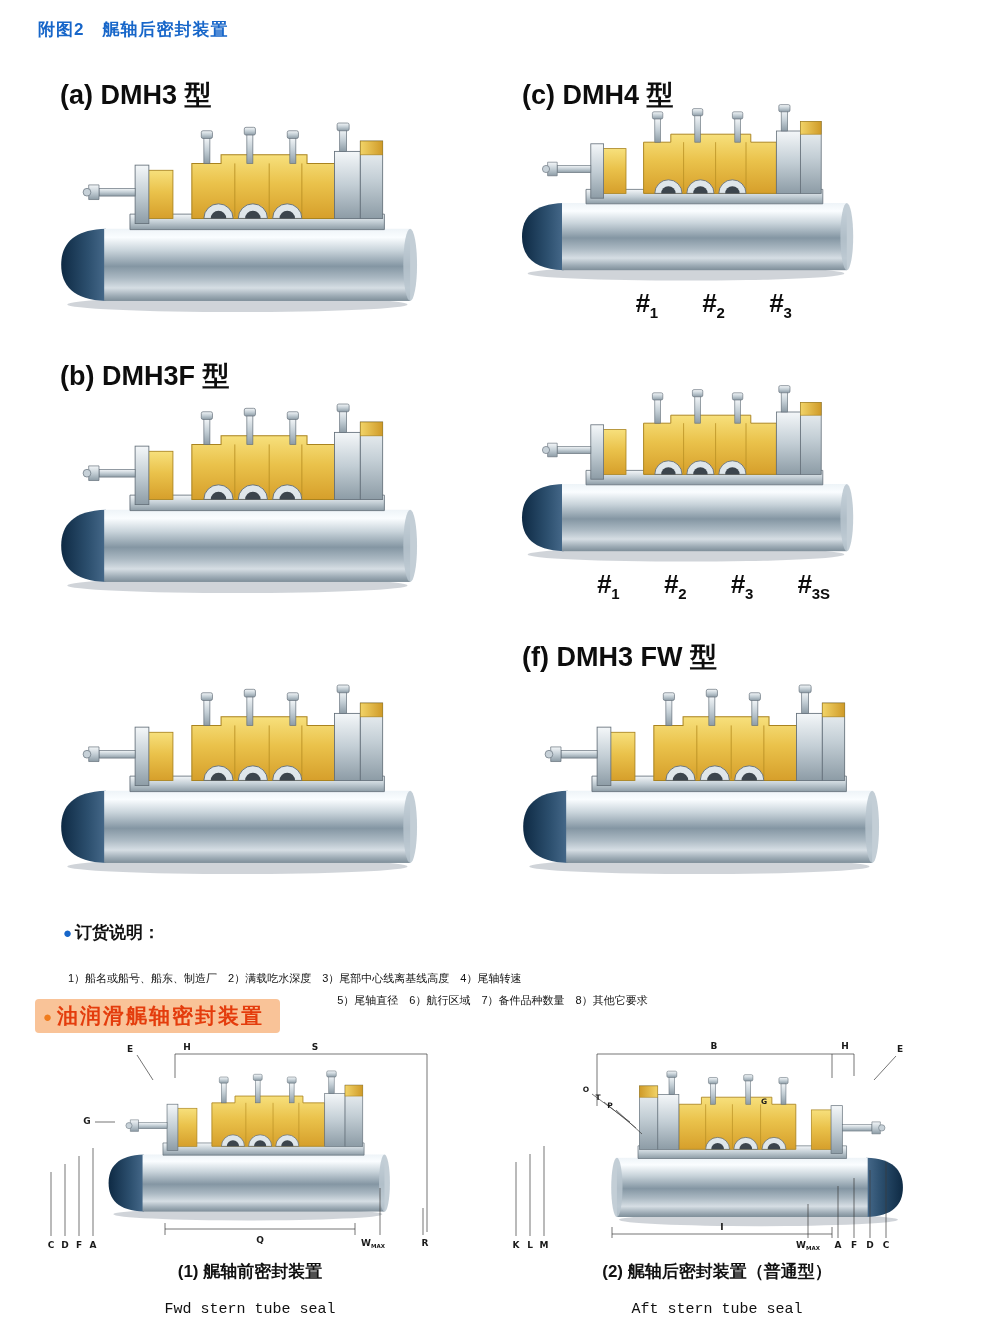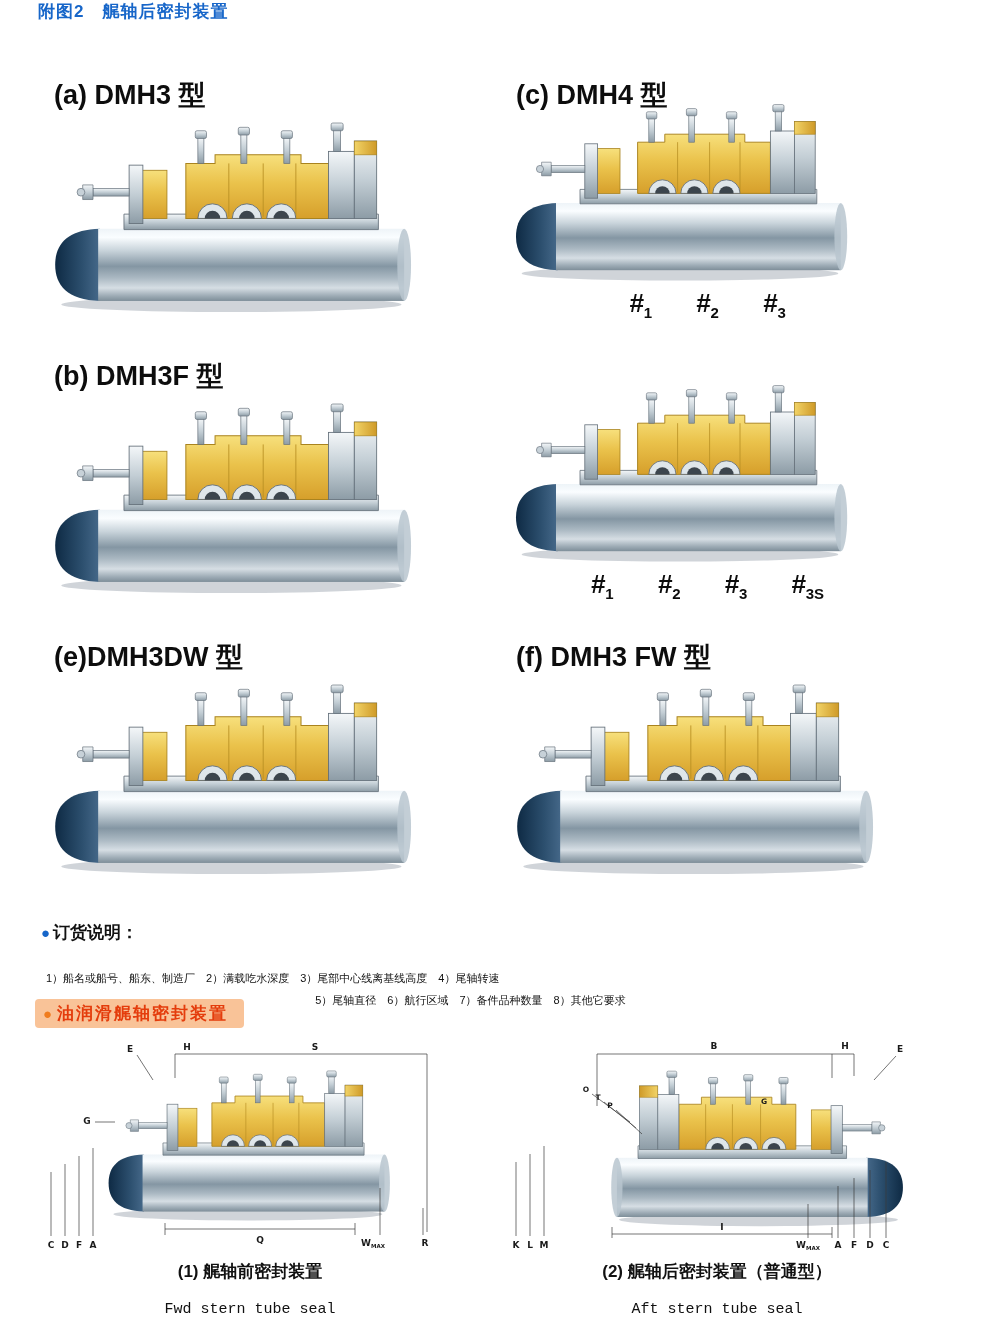--- a/index.html
+++ b/index.html
@@ -3,26 +3,26 @@
 <meta charset="utf-8">
 <style>
   * { margin:0; padding:0; box-sizing:border-box; }
   html,body { background:#ffffff; }
   body {
     width:983px; height:1334px; position:relative;
     font-family:"Liberation Sans", sans-serif; color:#111;
     overflow:hidden;
   }
   .page-title {
-    position:absolute; left:38px; top:0;
+    position:absolute; left:38px; top:18px;
     font-size:17px; font-weight:bold; color:#1766c9; letter-spacing:1px;
     white-space:pre;
   }
   .grid {
-    position:absolute; left:28px; top:57px; width:897px;
+    position:absolute; left:34px; top:57px; width:897px;
     display:grid; grid-template-columns:435px 435px; column-gap:27px; row-gap:13px;
   }
   .panel {
     position:relative; width:435px; height:268px; overflow:hidden;
     background:linear-gradient(180deg,
       #ecc1d9 0%, #e7cbe3 12%, #dadf ee 0%, #d9e1ef 28%,
       #cfeaf7 46%, #d4e9f4 60%, #dfd9e9 78%, #eac5dc 92%, #e9bfd7 100%);
   }
   .panel-label {
     position:absolute; left:26px; top:20px;
@@ -30,34 +30,34 @@
   }
   .panel .art { position:absolute; left:10px; right:10px; bottom:6px; height:202px; }
   .panel.has-tags .art { bottom:38px; height:188px; }
   .tags {
     position:absolute; left:0; right:0; bottom:4px;
     display:flex; justify-content:center; gap:44px;
     font-size:26px; font-weight:bold; font-style:italic; color:#0d0d0d;
   }
   .tag sub { font-size:15px; font-style:normal; }
 
-  .ordering { position:absolute; left:22px; top:901px; width:897px; }
+  .ordering { position:absolute; left:44px; top:901px; width:897px; }
   .ordering-head { font-size:17px; font-weight:bold; color:#111; white-space:pre; }
   .ordering-head .dot { color:#1766c9; font-size:15px; margin-right:3px; }
   .ordering-line { font-size:11px; color:#111; margin-top:7px; white-space:pre; }
   .ordering-line.l1 { padding-left:24px; }
   .ordering-line.l2 { text-align:center; }
 
   .section2 {
     position:absolute; left:35px; top:999px;
     display:inline-flex; align-items:center;
     background:#f9c398; border-radius:4px; padding:3px 16px 3px 8px;
   }
   .section2 .dot { color:#f07c1e; font-size:15px; margin-right:5px; }
-  .section2 .hl { color:#e43c0c; font-weight:bold; font-size:17px; letter-spacing:2px; white-space:pre; }
+  .section2 .hl { color:#e43c0c; font-weight:bold; font-size:21px; letter-spacing:2px; white-space:pre; }
 
   .figures {
     position:absolute; left:35px; top:1036px; width:897px;
     display:flex; justify-content:space-between;
   }
   .figure { width:430px; text-align:center; }
   .figure svg.fig { width:430px; height:220px; display:block; }
   .cap-cn { font-size:17px; font-weight:bold; color:#111; margin-top:4px; white-space:pre; }
   .cap-en { font-size:15px; font-family:"Liberation Mono", monospace; color:#111; margin-top:18px; white-space:pre; }
 
@@ -177,21 +177,20 @@
       <span class="tag"><span>#</span><sub>2</sub></span>
       <span class="tag"><span>#</span><sub>3</sub></span>
       <span class="tag"><span>#</span><sub>3S</sub></span>
     </div>
   </section>
 
   <section class="panel">
     <svg class="art" viewBox="0 0 440 235">
         <use href="#sealArt"></use>
       </svg>
-    <div class="panel-label">(e)DMH3DW 型</div>
   </section>
 
   <section class="panel">
     <svg class="art" viewBox="0 0 440 235">
         <use href="#sealArt"></use>
       </svg>
     <div class="panel-label">(f) DMH3 FW 型</div>
   </section>
 
 </div>

